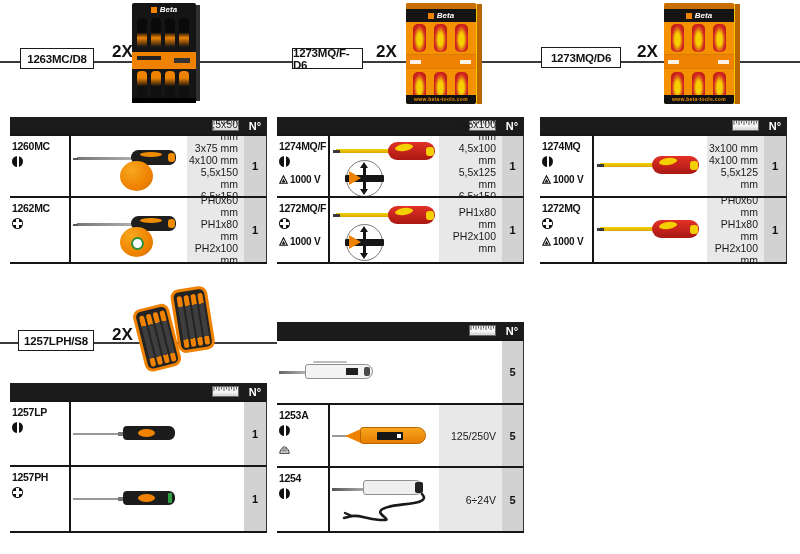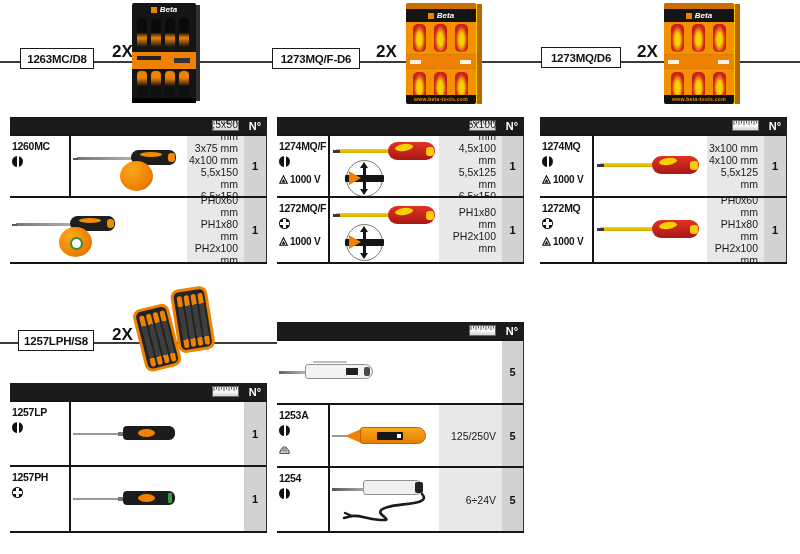--- a/index.html
+++ b/index.html
@@ -156,21 +156,21 @@
 <body>
 
 <div class="canvas">
 
   <div class="hrule" style="left:0;top:61px;width:800px"></div>
   <div class="hrule" style="left:0;top:342px;width:277px"></div>
 
   <div class="codebox" style="left:20px;top:48px;width:74px;height:21px">
       <span>1263MC/D8</span>
     </div>
-  <div class="codebox" style="left:272px;top:48px;width:88px;height:21px">
+  <div class="codebox" style="left:292px;top:48px;width:71px;height:21px">
       <span>1273MQ/F-D6</span>
     </div>
   <div class="codebox" style="left:541px;top:47px;width:80px;height:21px">
       <span>1273MQ/D6</span>
     </div>
   <div class="codebox" style="left:18px;top:330px;width:76px;height:21px">
       <span>1257LPH/S8</span>
     </div>
 
   <div class="mult" style="left:112px;top:42px">2X</div>
@@ -300,20 +300,24 @@
       <div class="c-sizes">
           <span>2,5x50 mm
 3x75 mm
 4x100 mm
 5,5x150 mm
 6,5x150 mm</span>
         </div>
       <div class="c-qty">1</div>
     </div>
     <div class="trow" style="height:66px">
+      <div class="c-code">
+        <span class="pcode">1262MC</span>
+        <span class="tipicon phillips"></span>
+      </div>
       <div class="c-img">
         <div class="mc-sd green" style="top:8px">
             <i class="sh"></i>
             <i class="hd"></i>
             <i class="blob"></i>
           </div>
       </div>
       <div class="c-sizes">
           <span>PH0x60 mm
 PH1x80 mm

